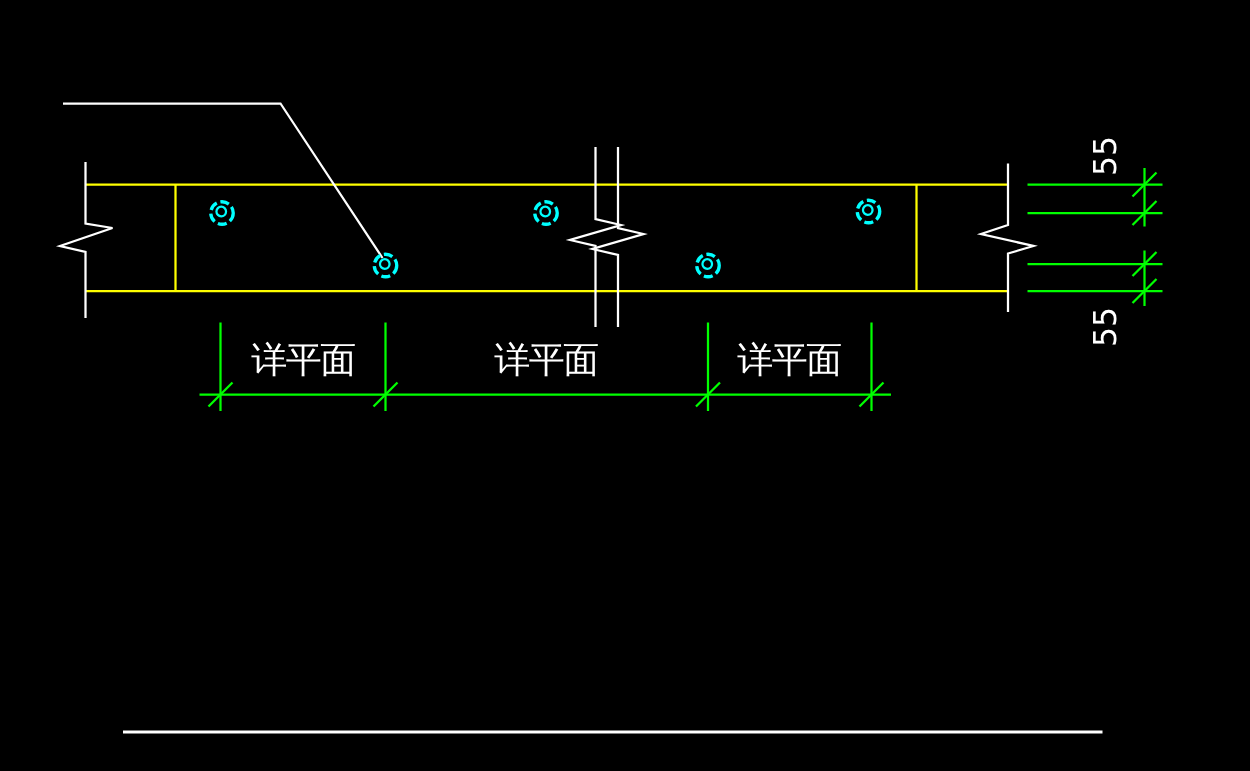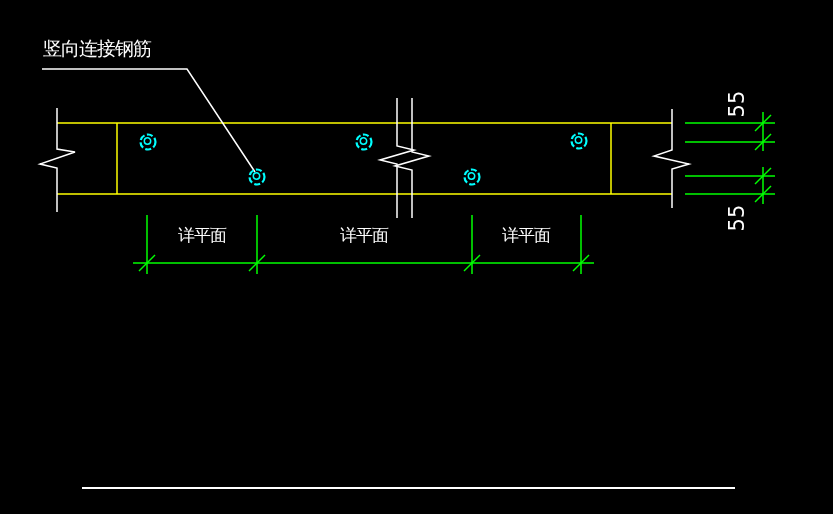--- a/index.html
+++ b/index.html
@@ -19,21 +19,21 @@
   }
   .callout-label{
     left:43px;top:36px;
     font-size:19px;
     letter-spacing:-1px;
   }
   .seg-label{
     top:224px;
     width:90px;
     text-align:center;
-    font-size:17px;
+    font-size:24px;
     letter-spacing:-1px;
   }
   .seg-label.s0{left:157px;}
   .seg-label.s1{left:319px;}
   .seg-label.s2{left:481px;}
   .dim-v{
     left:719px;
     width:36px;height:28px;
     line-height:28px;
     text-align:center;
@@ -117,21 +117,20 @@
       <line x1="581" y1="215" x2="581" y2="274"></line>
       <line x1="139" y1="271" x2="155" y2="255"></line>
       <line x1="249" y1="271" x2="265" y2="255"></line>
       <line x1="464" y1="271" x2="480" y2="255"></line>
       <line x1="573" y1="271" x2="589" y2="255"></line>
     </g>
 
     <line x1="82" y1="488" x2="735" y2="488" stroke="#ffffff" stroke-width="2"></line>
   </svg>
 
-  <div class="txt callout-label">竖向连接钢筋</div>
 
   <div class="txt seg-label s0">详平面</div>
   <div class="txt seg-label s1">详平面</div>
   <div class="txt seg-label s2">详平面</div>
 
   <div class="txt dim-v top">55</div>
   <div class="txt dim-v bottom">55</div>
 
 </div>
 

